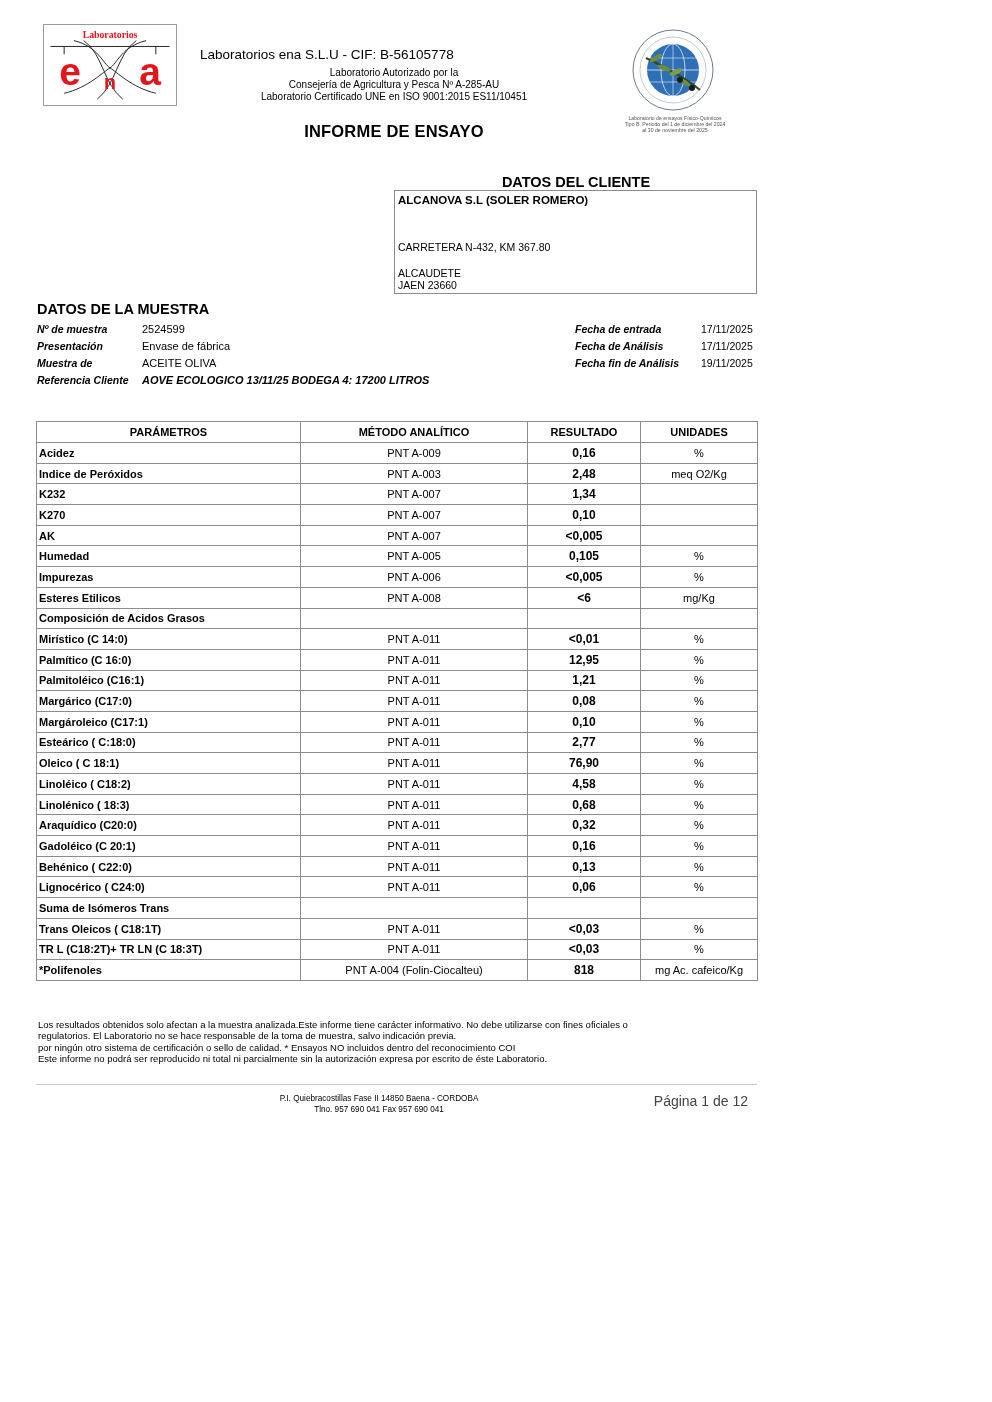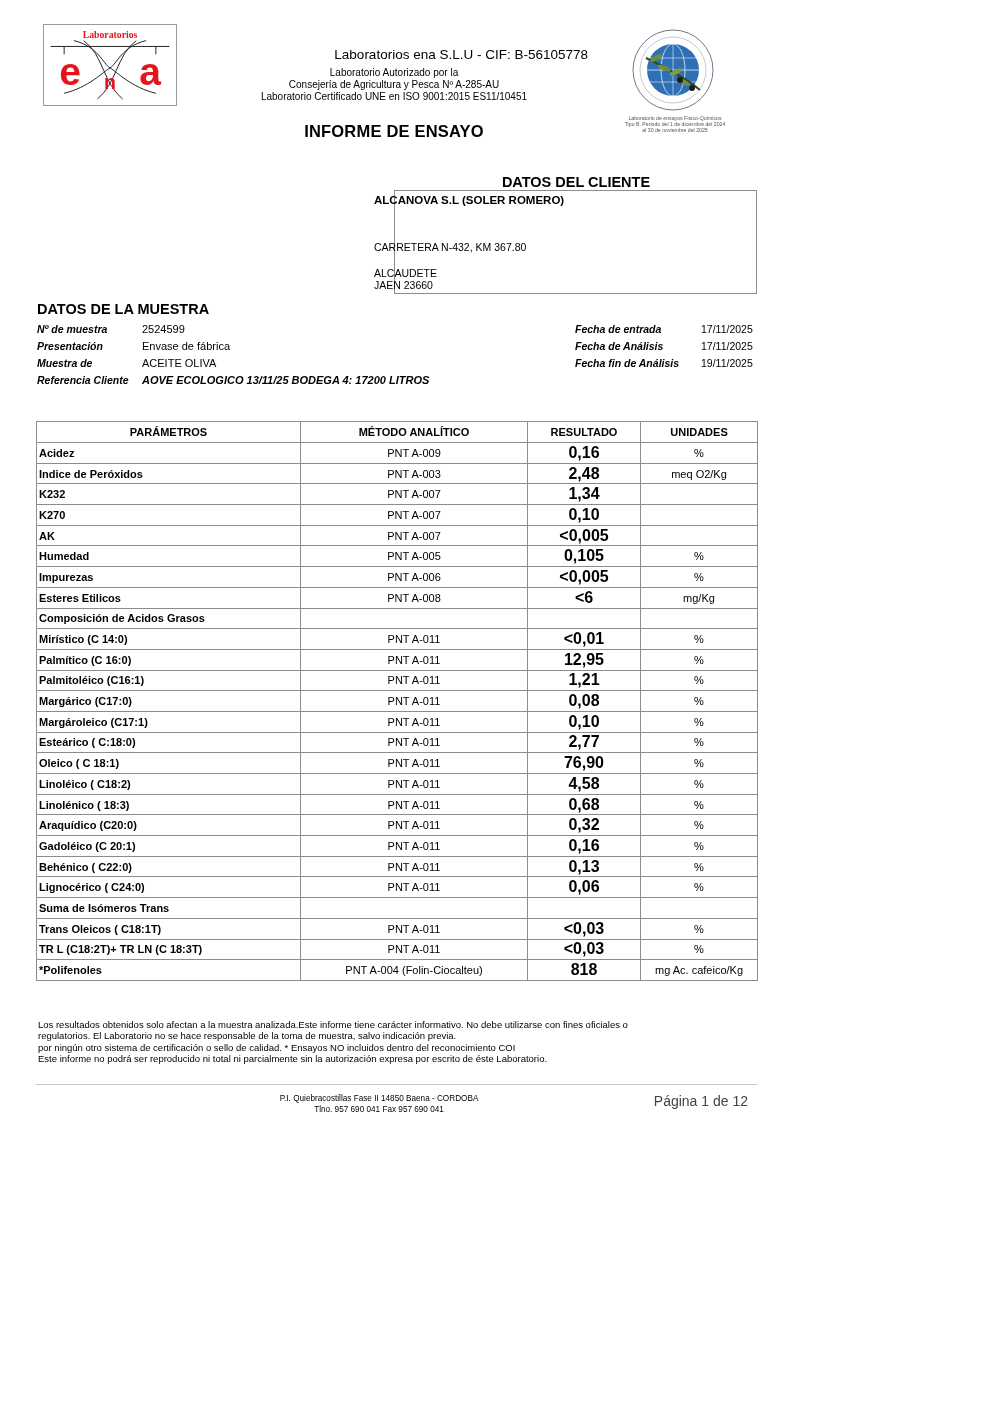--- a/index.html
+++ b/index.html
@@ -4,48 +4,48 @@
 <style>
   html, body { margin:0; padding:0; background:#ffffff; }
   body { width:992px; height:1402px; position:relative; font-family:"Liberation Sans", sans-serif; color:#000; overflow:hidden; }
   .abs { position:absolute; }
 
   
   #logo { left:43px; top:24px; width:134px; height:82px; border:1px solid #9a9a9a; background:#fff; box-sizing:border-box; }
   #logo svg { width:100%; height:100%; display:block; }
 
   
-  #lab-name { left:200px; top:47px; width:388px; text-align:right; font-size:13.5px; }
+  #lab-name { left:200px; top:47px; width:388px; text-align:left; font-size:13.5px; }
   .lab-sub { left:200px; width:388px; text-align:center; font-size:10px; line-height:12px; }
   #report-title { left:200px; top:122px; width:388px; text-align:center; font-size:16.5px; font-weight:bold; letter-spacing:0.2px; }
 
   
   #seal { left:628px; top:28px; width:90px; height:86px; }
   .seal-cap { left:610px; width:130px; text-align:center; font-size:5.2px; color:#555; line-height:6.5px; }
 
   
   #client-title { left:395px; top:174px; width:362px; text-align:center; font-size:14.5px; font-weight:bold; }
   #client-box { left:394px; top:190px; width:363px; height:104px; border:1px solid #8c8c8c; box-sizing:border-box; }
-  .client-line { left:374px; font-size:10.5px; }
+  .client-line { left:398px; font-size:10.5px; }
   #client-name { top:194px; font-weight:bold; font-size:11.5px; }
 
   
   #sample-title { left:37px; top:301px; font-size:14.5px; font-weight:bold; }
   .s-label { left:37px; font-size:10.5px; font-weight:bold; font-style:italic; }
   .s-value { left:142px; font-size:11px; }
   .d-label { left:575px; font-size:10.5px; font-weight:bold; font-style:italic; }
   .d-value { left:701px; font-size:10.5px; }
 
   
   #results { position:absolute; left:36px; top:421px; border-collapse:collapse; table-layout:fixed; }
   #results th, #results td { border:1px solid #8c8c8c; height:19.7px; padding:0 2px; font-size:11px; white-space:nowrap; overflow:hidden; }
   #results th { font-weight:bold; text-align:center; height:20px; }
   #results td.param { font-weight:bold; text-align:left; }
   #results td.method { text-align:center; }
-  #results td.result { text-align:center; font-weight:bold; font-size:16px; }
+  #results td.result { text-align:center; font-weight:bold; font-size:12px; }
   #results td.unit { text-align:center; }
   col.c1 { width:264px; } col.c2 { width:227px; } col.c3 { width:113px; } col.c4 { width:117px; }
 
   
   #disclaimer { left:38px; top:1019px; width:720px; font-size:9.5px; line-height:11.3px; }
   #footer-rule { left:36px; top:1084px; width:721px; height:0; border-top:1.5px solid #c8c8c8; }
   #footer-addr { left:250px; top:1093px; width:258px; text-align:center; font-size:8.2px; line-height:11px; }
   #page-num { left:620px; top:1093px; width:128px; text-align:right; font-size:14px; color:#444; }
 </style>
 </head>

